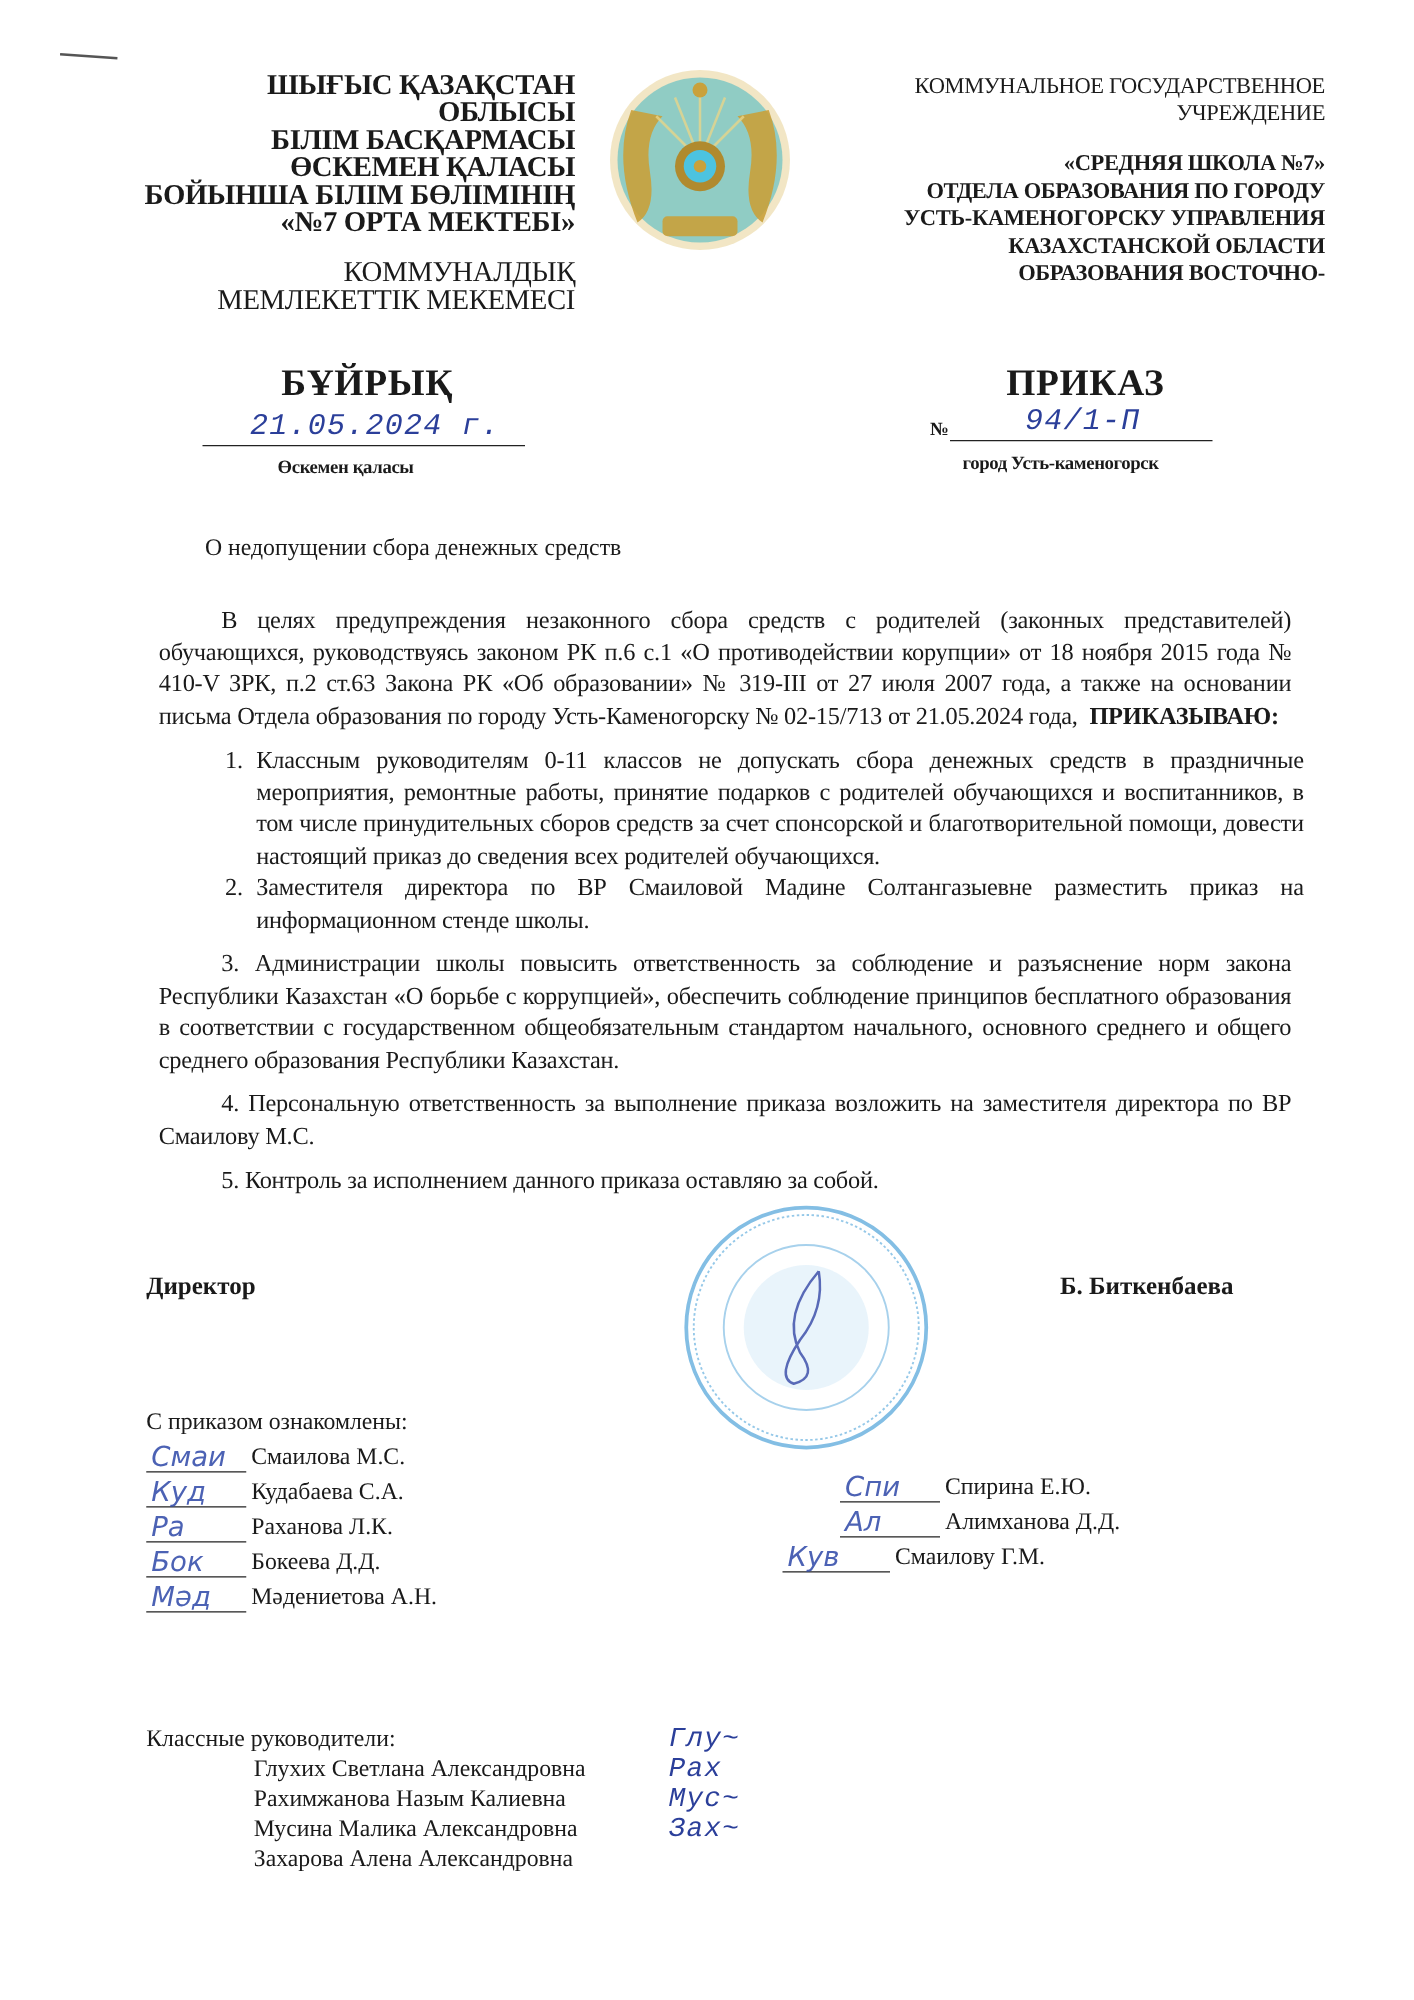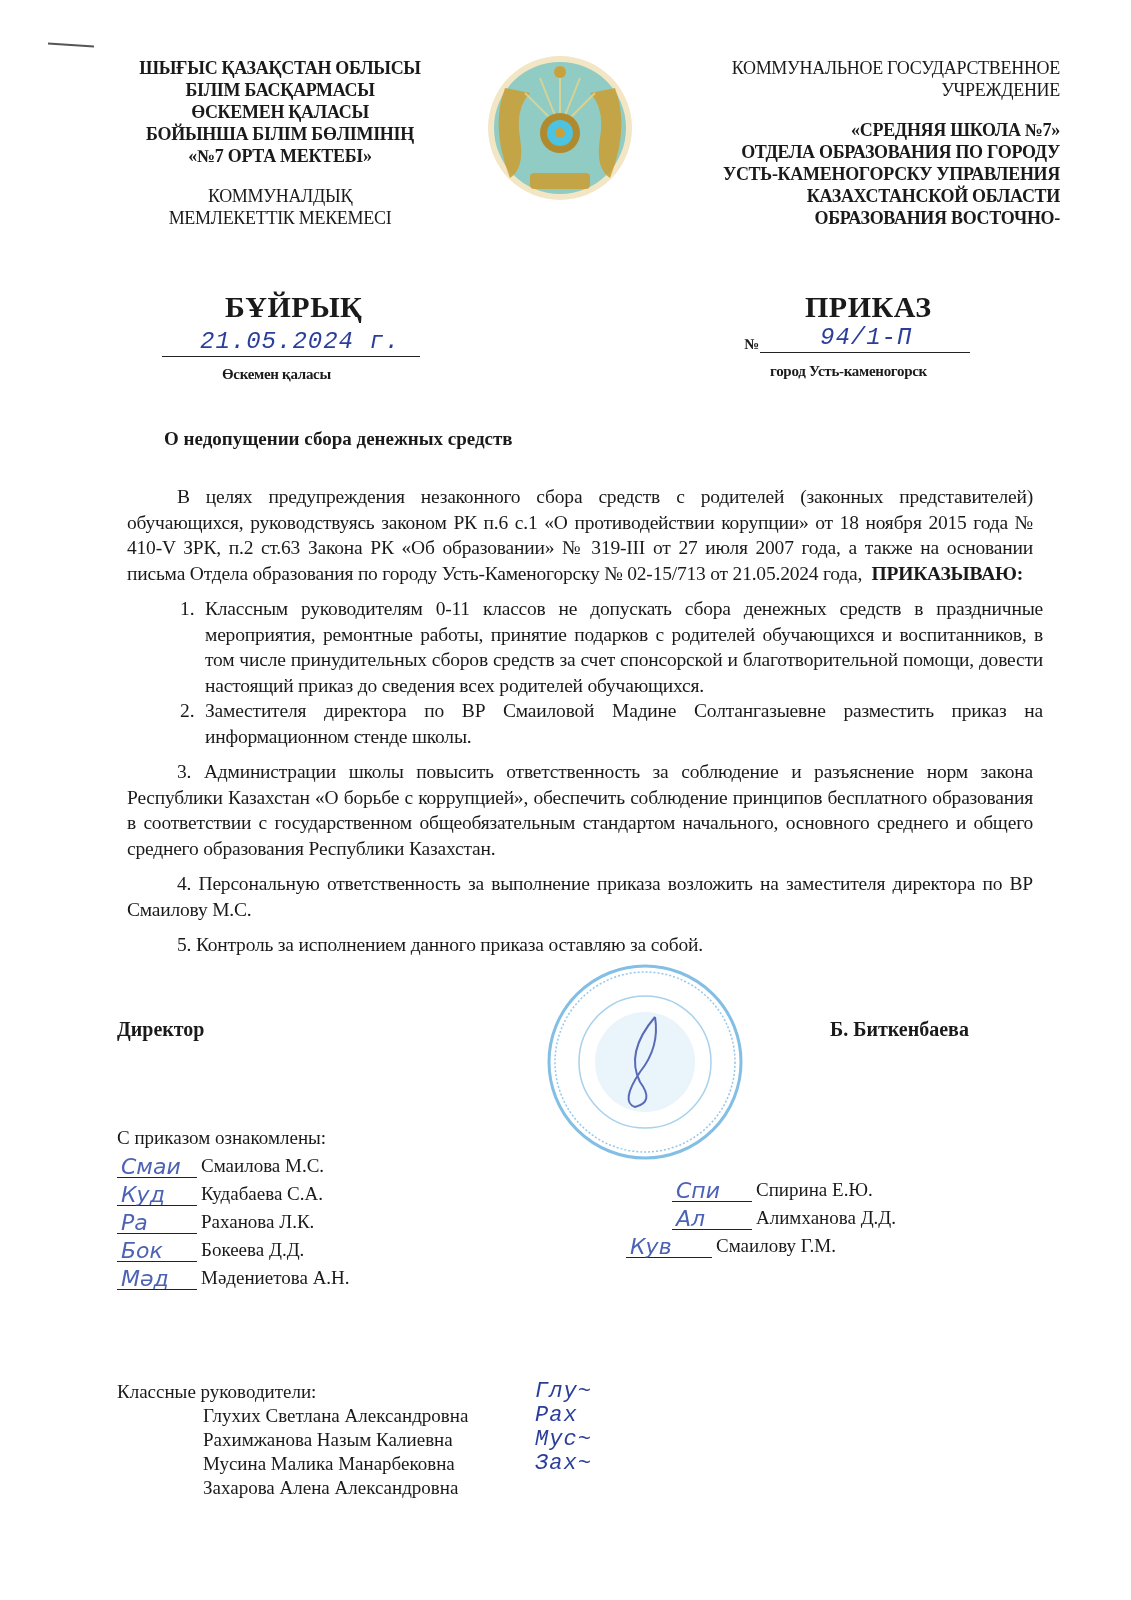--- a/index.html
+++ b/index.html
@@ -2,40 +2,40 @@
 <html><head>
 <meta charset="utf-8">
 <style>
   html, body { margin: 0; padding: 0; background: #ffffff; }
   body {
     width: 1131px; height: 1600px; position: relative; overflow: hidden;
     font-family: "Liberation Serif", serif; color: #1a1a1a;
   }
   .abs { position: absolute; }
   .hdr-left {
-    left: 100px; top: 57px; width: 360px; text-align: center;
-    font-weight: bold; font-size: 18px; line-height: 22px; letter-spacing: -0.3px;
+    left: 100px; top: 57px; width: 360px; text-align: right;
+    font-weight: bold; font-size: 23px; line-height: 22px; letter-spacing: -0.3px;
   }
   .hdr-left .sub { font-weight: normal; margin-top: 18px; }
   .hdr-right {
     left: 660px; top: 57px; width: 400px; text-align: right;
     font-size: 18px; line-height: 22px; letter-spacing: -0.3px;
   }
   .hdr-right .bold { font-weight: bold; margin-top: 18px; }
   .emblem { left: 485px; top: 48px; width: 150px; height: 160px; }
   .doc-title { font-weight: bold; font-size: 30px; letter-spacing: 0.5px; }
   .title-kz { left: 225px; top: 290px; }
   .title-ru { left: 805px; top: 290px; }
   .hand {
     font-family: Liberation Mono, monospace; font-style: italic; color: #2b3f9a;
     font-size: 24px; letter-spacing: 1px;
   }
   .line { border-bottom: 1.5px solid #222; height: 0; }
   .city { font-size: 15px; font-weight: bold; letter-spacing: -0.3px; }
-  .subject { left: 164px; top: 428px; font-size: 19px; font-weight: bold; }
+  .subject { left: 164px; top: 428px; font-size: 19px; font-weight: normal; }
   .body {
     left: 117px; top: 474px; width: 926px; font-size: 19.5px; line-height: 25.5px;
     text-align: justify; letter-spacing: -0.2px;
   }
   .body p { margin: 10px; text-indent: 50px; }
   .body ol { margin: 0; padding-left: 82px; }
   .body ol li { padding-left: 6px; }
   .sig-row { top: 1018px; font-size: 20px; font-weight: bold; }
   .ack { font-size: 19px; line-height: 24px; }
   .ack .row { display: flex; align-items: flex-end; height: 28px; }
@@ -130,21 +130,21 @@
   <svg width="200" height="200" viewBox="0 0 200 200">
     <circle cx="100" cy="100" r="96" fill="none" stroke="#4fa3d9" stroke-width="3" opacity="0.7"></circle>
     <circle cx="100" cy="100" r="90" fill="none" stroke="#4fa3d9" stroke-width="1.5" opacity="0.6" stroke-dasharray="2 2"></circle>
     <circle cx="100" cy="100" r="66" fill="none" stroke="#4fa3d9" stroke-width="1.5" opacity="0.5"></circle>
     <circle cx="100" cy="100" r="50" fill="#bfe0f3" opacity="0.35"></circle>
     <path d="M110 55 Q80 90 95 120 Q110 140 90 145 Q75 140 95 110 Q115 85 110 55" fill="none" stroke="#3447a6" stroke-width="2" opacity="0.8"></path>
   </svg>
 </div>
 
 <div class="abs sig-row" style="left:117px;">Директор</div>
-<div class="abs sig-row" style="left:830px;">Б. Биткенбаева</div>
+<div class="abs sig-row" style="left:848px;">Б. Биткенбаева</div>
 
 <div class="abs ack" style="left:117px;top:1126px;">
   <div>С приказом ознакомлены:</div>
   <div class="row">
     <span class="blank">
         <span class="sigmark">Смаи</span>
       </span>
     <span>Смаилова М.С.</span>
   </div>
   <div class="row">
@@ -191,21 +191,21 @@
         <span class="sigmark">Кув</span>
       </span>
     <span>Смаилову Г.М.</span>
   </div>
 </div>
 
 <div class="abs teachers" style="left:117px;top:1380px;">
   <div>Классные руководители:</div>
   <div class="t">Глухих Светлана Александровна</div>
   <div class="t">Рахимжанова Назым Калиевна</div>
-  <div class="t">Мусина Малика Манарбековна</div>
+  <div class="t">Мусина Малика Александровна</div>
   <div class="t">Захарова Алена Александровна</div>
 </div>
 <div class="abs hand" style="left:535px;top:1380px;font-size:22px;line-height:24px;">
   <div>Глу~</div>
   <div>Рах</div>
   <div>Мус~</div>
   <div>Зах~</div>
 </div>
 
 </body></html>

